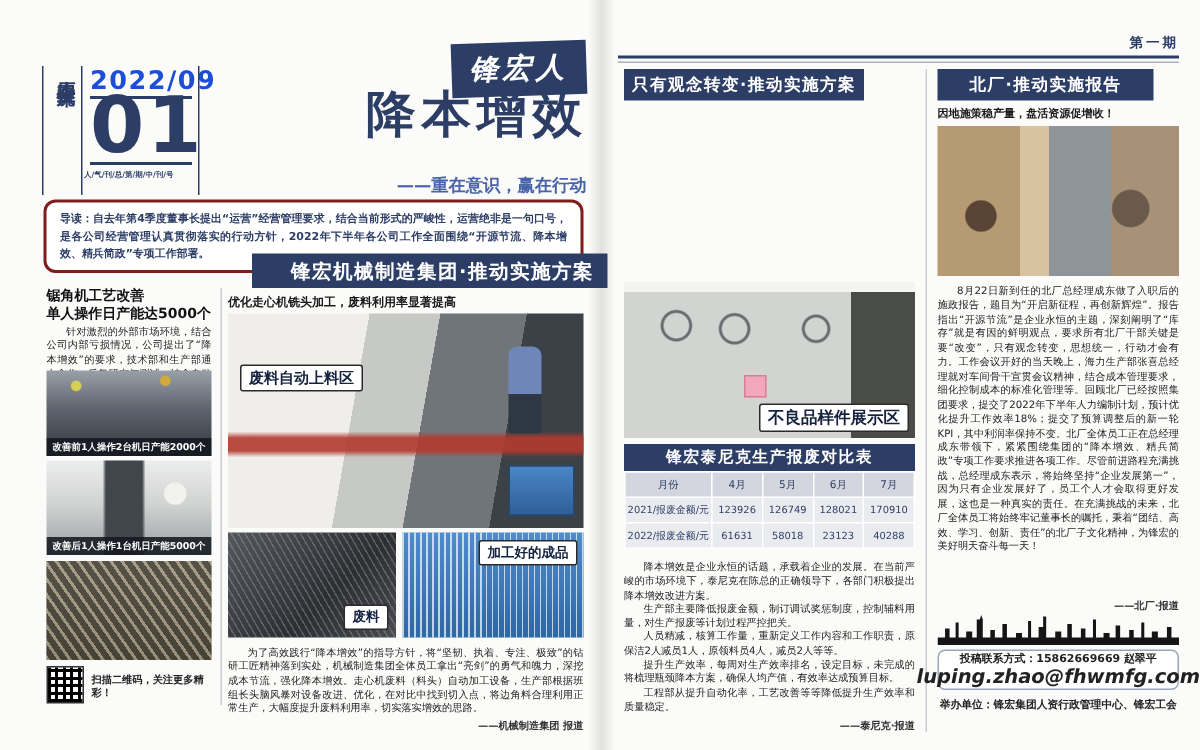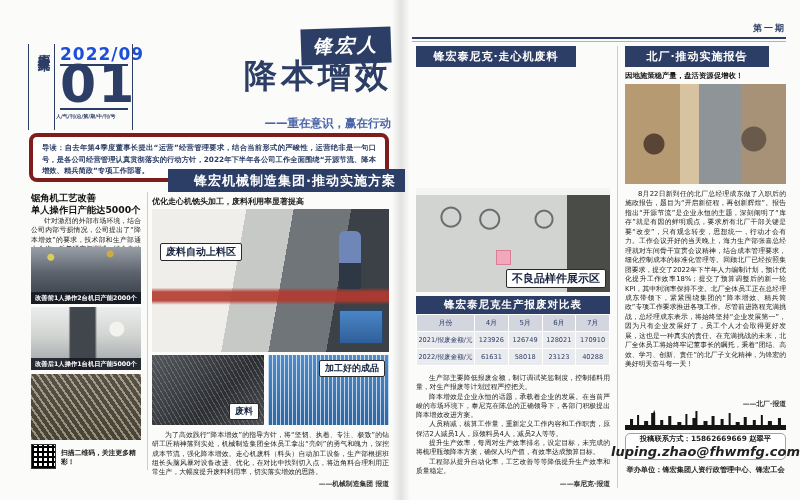--- a/index.html
+++ b/index.html
@@ -23,21 +23,21 @@
   .hdr-serial { left:56px; top:113px; width:80px; font-size:5px; font-weight:bold; color:#2d3e66; }
   .hdr-sep2 { left:132px; top:44px; width:1px; height:86px; background:#2d3e66; }
 
   .masthead { left:301px; top:28px; width:90px; height:36px; background:#2d3e66; color:#fff;
     font-size:19px; font-weight:bold; font-style:italic; display:flex; align-items:center; justify-content:center;
     letter-spacing:3px; transform:rotate(-2deg); }
   .big-title { left:172px; top:56px; width:220px; font-size:33px; font-weight:bold; color:#2d3e66;
     letter-spacing:4px; line-height:1.2; text-align:right; white-space:nowrap; }
   .big-sub { left:172px; top:116px; width:219px; font-size:11.5px; font-weight:bold; color:#4a64a8; text-align:right; }
 
-  .intro-box { left:29px; top:133px; width:360px; height:49px; border:4px solid #7f1d1d; border-radius:8px;
+  .intro-box { left:29px; top:133px; width:360px; height:49px; border:2px solid #7f1d1d; border-radius:8px;
     padding:5px 9px; font-size:7.3px; line-height:11.5px; font-weight:bold; color:#2d3e66; text-align:justify; background:#fff; }
 
   
   .la-title { left:31px; top:192px; width:112px; font-size:9.3px; font-weight:bold; color:#111; line-height:11.5px; }
   .la-body { left:31px; top:217px; width:110px; font-size:6.8px; line-height:9.4px; color:#222; text-align:justify; text-indent:13px; }
   .photo { overflow:hidden; }
   .p-lathe1 { left:31px; top:247px; width:110px; height:57px;
     background:
       radial-gradient(circle at 18% 18%, #d8cf57 0 3px, transparent 4px),
       radial-gradient(circle at 72% 12%, #d1a93d 0 3px, transparent 4px),
@@ -197,21 +197,21 @@
   <span class="photo-label lab-fin">加工好的成品</span>
 </div>
 
 <div class="abs m-body">为了高效践行“降本增效”的指导方针，将“坚韧、执着、专注、极致”的钻研工匠精神落到实处，机械制造集团全体员工拿出“亮剑”的勇气和魄力，深挖成本节流，强化降本增效。走心机废料（料头）自动加工设备，生产部根据班组长头脑风暴对设备改进、优化，在对比中找到切入点，将边角料合理利用正常生产，大幅度提升废料利用率，切实落实增效的思路。</div>
 <div class="abs byline m-byline">——机械制造集团 报道</div>
 
 <div class="abs issue-marker">第一期</div>
 <div class="abs top-rule"></div>
 <div class="abs top-rule2"></div>
 
-<div class="abs banner t-banner">锋宏泰尼克·走心机废料</div>
+<div class="abs banner t-banner">只有观念转变·推动实施方案</div>
 <div class="abs photo p-coils"></div>
 <div class="abs photo p-board">
   <div class="pink-note"></div>
   <span class="photo-label lab-defect">不良品样件展示区</span>
 </div>
 
 <div class="abs banner tbl-banner">锋宏泰尼克生产报废对比表</div>
 <table class="waste">
   <tbody>
       <tr class="hd">
@@ -232,22 +232,22 @@
     <td class="rowhead">2022/报废金额/元</td>
     <td>61631</td>
     <td>58018</td>
     <td>23123</td>
     <td>40288</td>
   </tr>
 </tbody>
   </table>
 
 <div class="abs t-paras">
+  <p>降本增效是企业永恒的话题，承载着企业的发展。在当前严峻的市场环境下，泰尼克在陈总的正确领导下，各部门积极提出降本增效改进方案。</p>
   <p>生产部主要降低报废金额，制订调试奖惩制度，控制辅料用量，对生产报废等计划过程严控把关。</p>
-  <p>降本增效是企业永恒的话题，承载着企业的发展。在当前严峻的市场环境下，泰尼克在陈总的正确领导下，各部门积极提出降本增效改进方案。</p>
   <p>人员精减，核算工作量，重新定义工作内容和工作职责，原保洁2人减员1人，原领料员4人，减员2人等等。</p>
   <p>提升生产效率，每周对生产效率排名，设定目标，未完成的将梳理瓶颈降本方案，确保人均产值，有效率达成预算目标。</p>
   <p>工程部从提升自动化率，工艺改善等等降低提升生产效率和质量稳定。</p>
 </div>
 <div class="abs byline t-byline">——泰尼克·报道</div>
 
 <div class="abs vdiv-right"></div>
 
 <div class="abs banner n-banner">北厂·推动实施报告</div>
 <div class="abs n-sub">因地施策稳产量，盘活资源促增收！</div>

